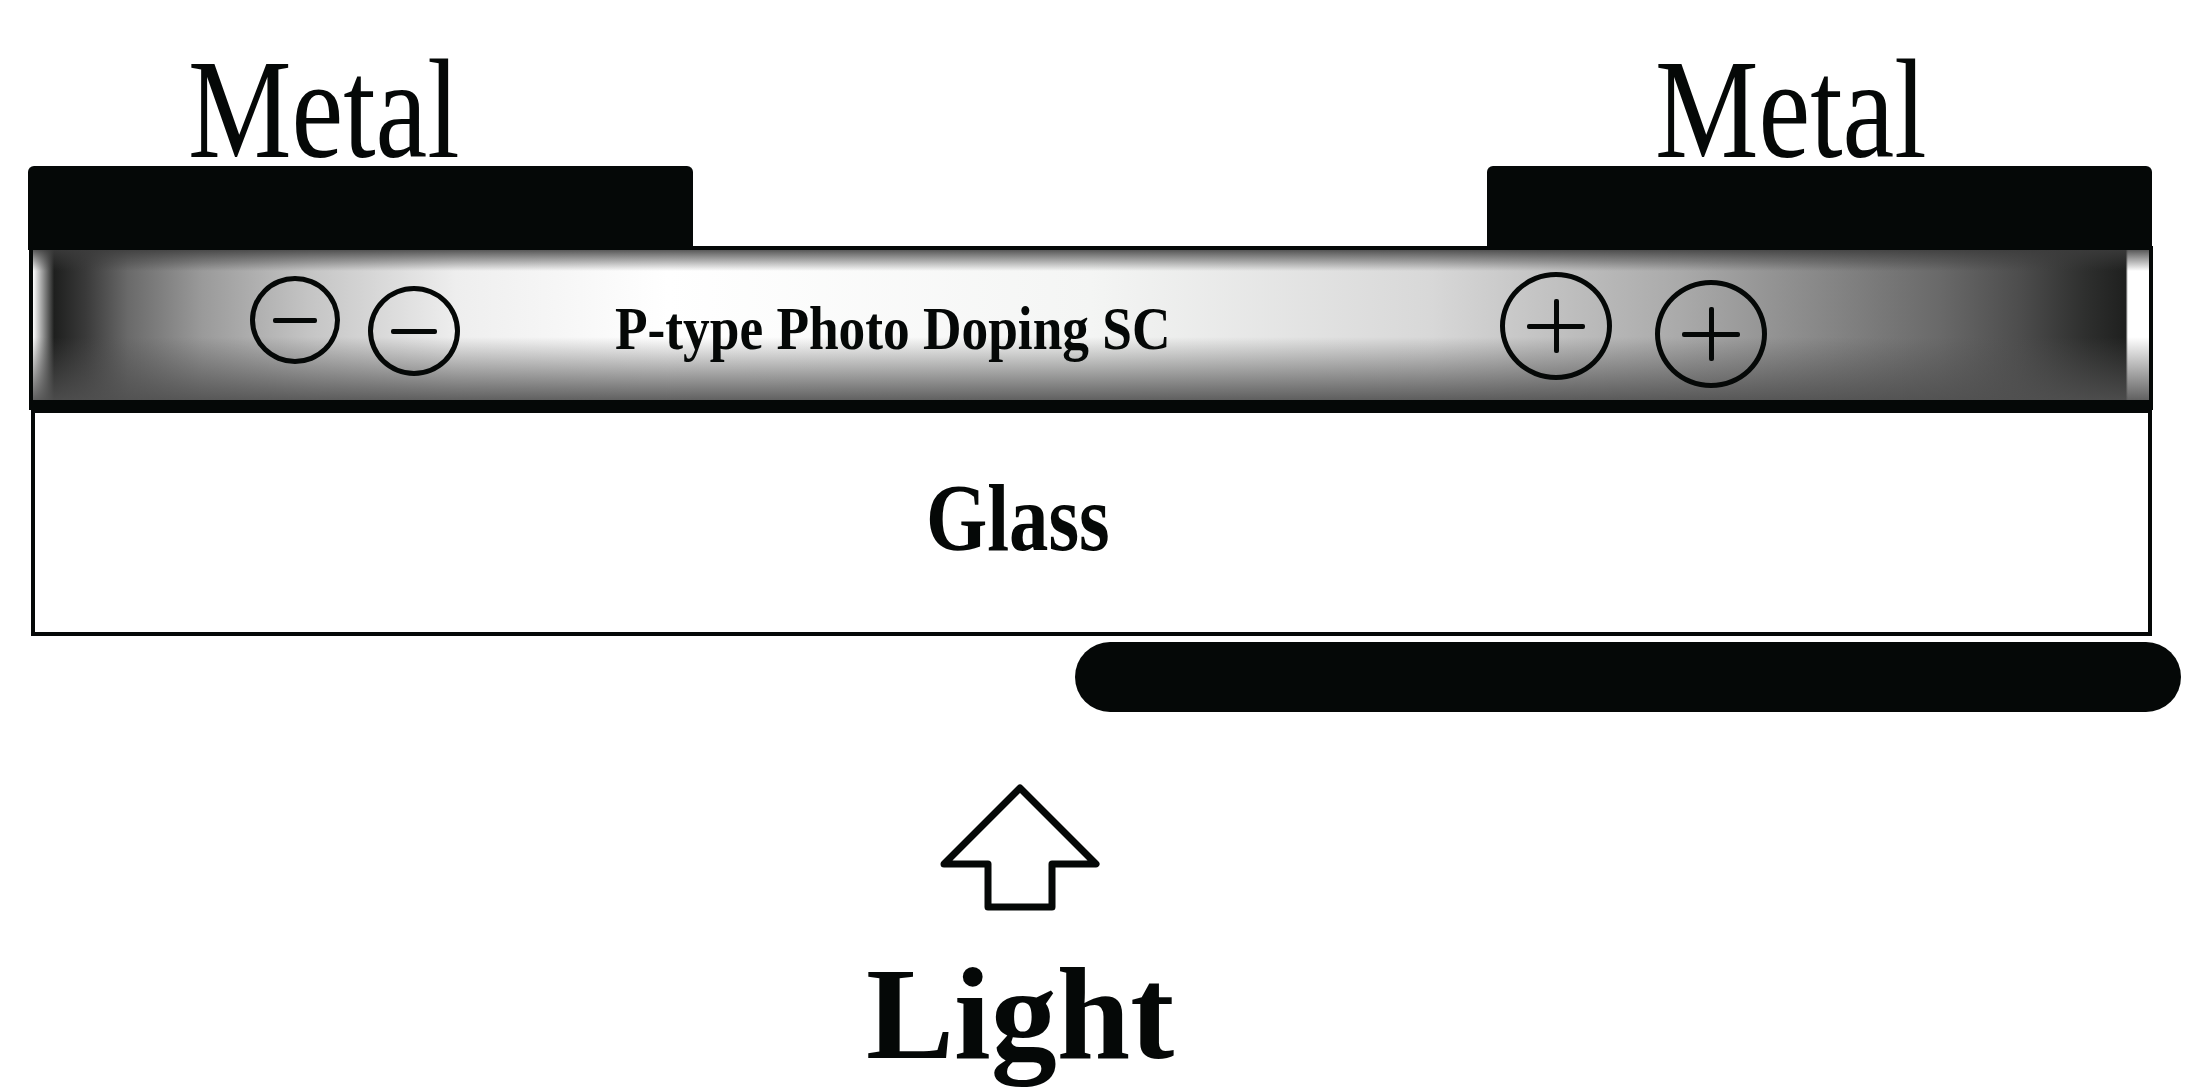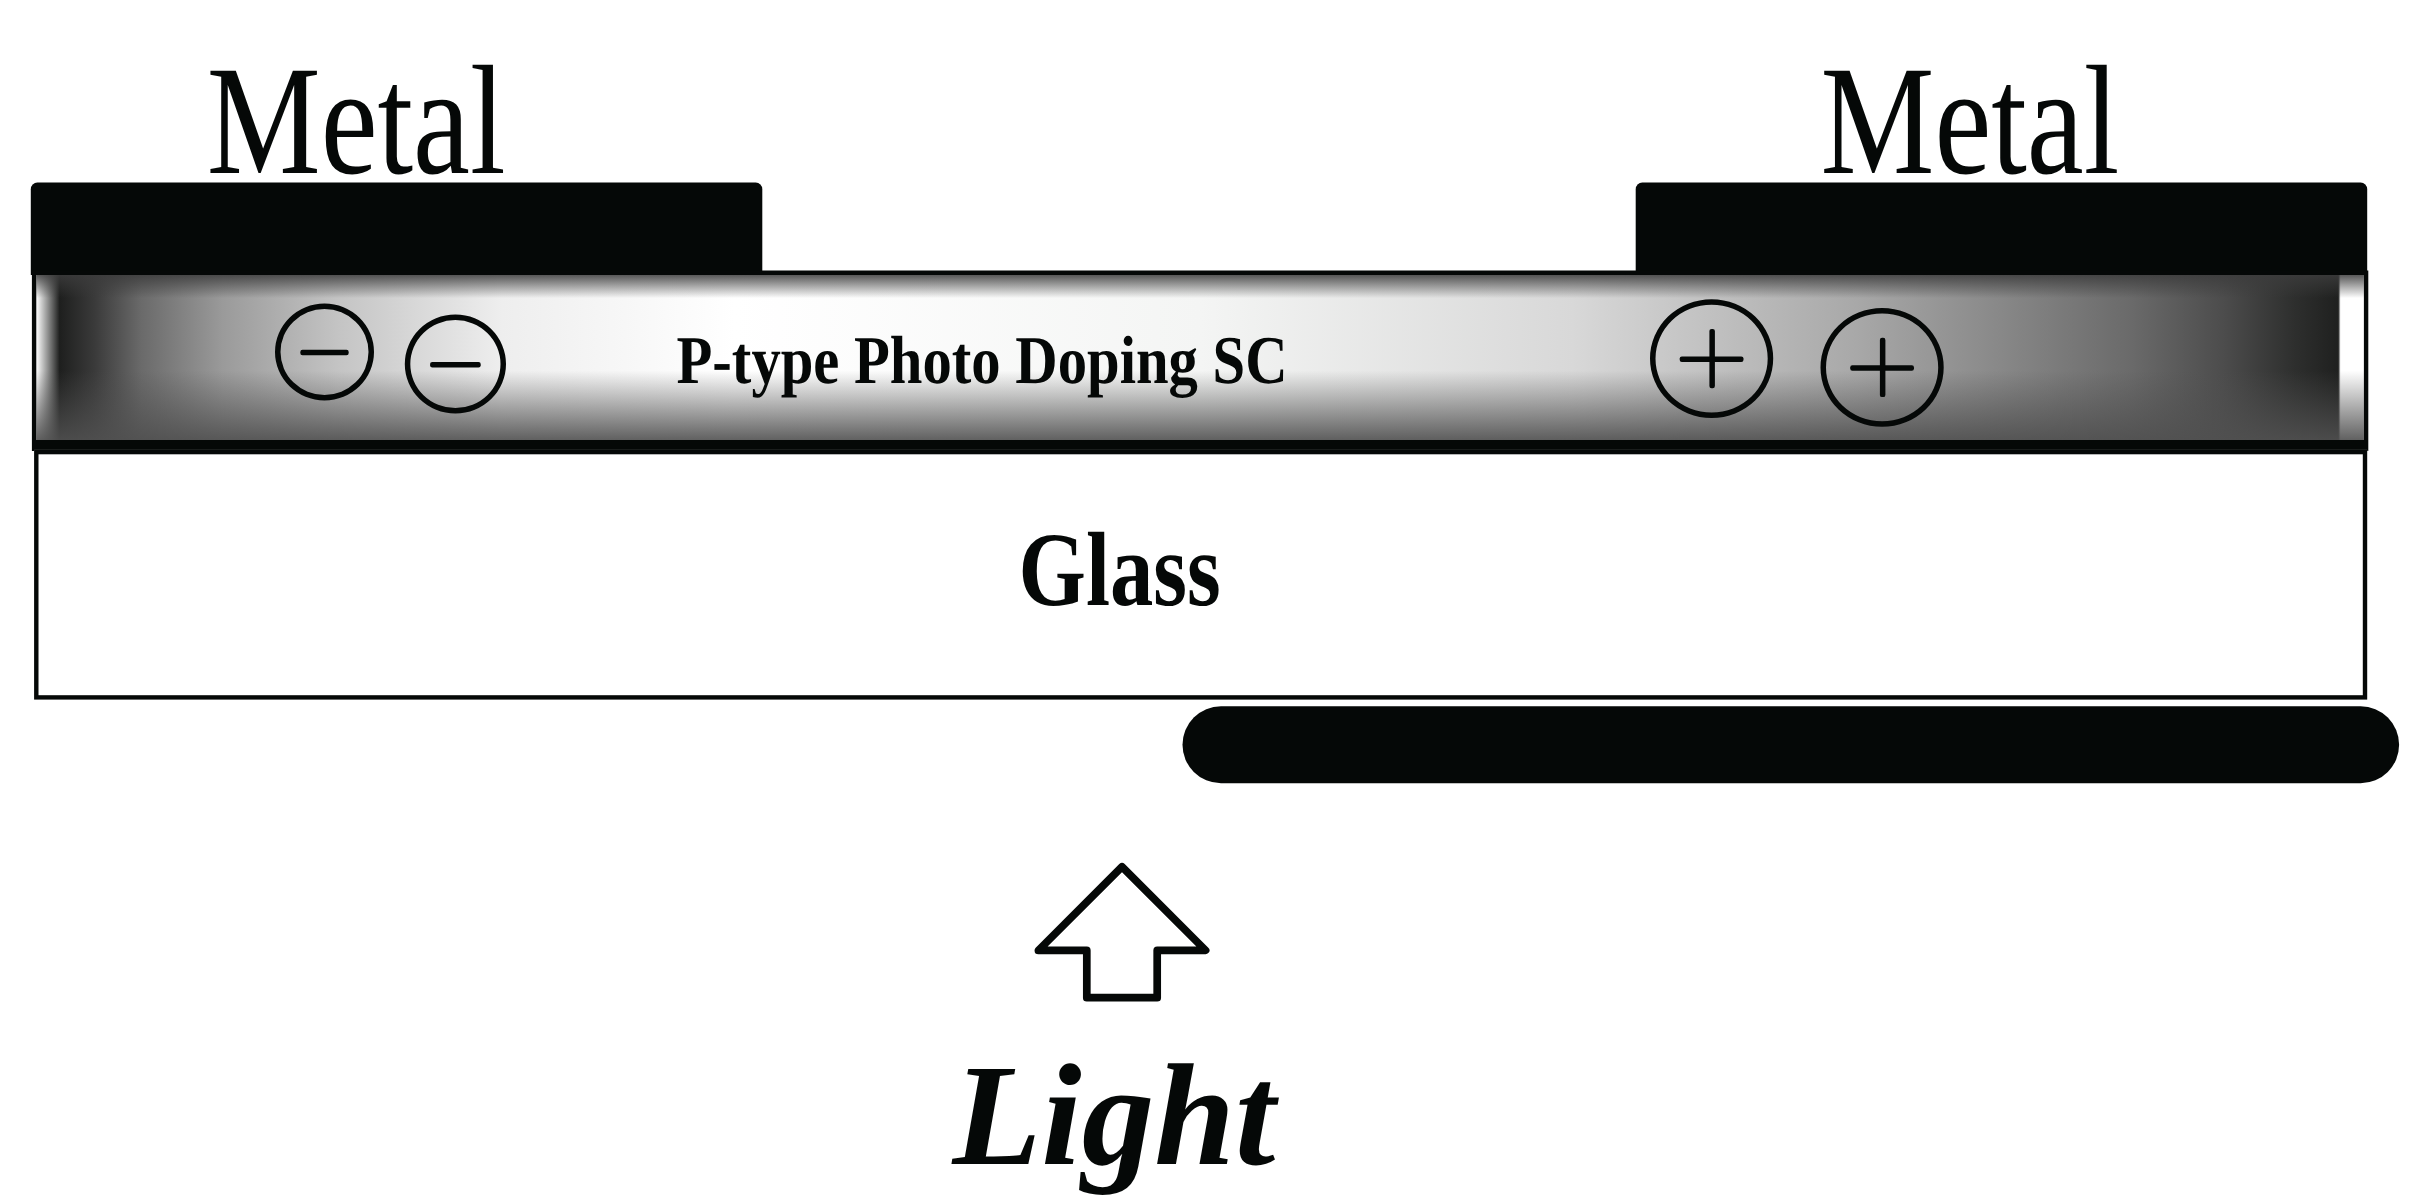--- a/index.html
+++ b/index.html
@@ -12,21 +12,21 @@
        linear-gradient(180deg, rgba(60,60,60,0.85) 0%, rgba(255,255,255,0) 14%, rgba(255,255,255,0) 58%, rgba(80,80,80,0.9) 100%),
        linear-gradient(90deg, #ffffff 0%, #1e1f1e 1%, #3a3a3a 2.5%, #6a6a6a 4.5%, #9a9a9a 8%, #c4c4c4 13%, #eeeeee 20%, #ffffff 30%, #f4f5f4 50%, #d8d8d8 66%, #a9a9a9 78%, #8a8a8a 84%, #6a6a6a 90%, #4c4c4c 94%, #2e2f2e 97%, #1f201f 98.9%, #ffffff 99%, #ffffff 100%);
   }
   .sc-text { font-size:62px; font-weight:bold; transform:scaleX(0.86); transform-origin:left top; white-space:nowrap; line-height:1; }
   .charge { border:5px solid #050807; border-radius:50%; box-sizing:border-box; }
   .charge .h { position:absolute; left:22%; right:22%; top:50%; height:5px; margin-top:-2px; background:#050807; border-radius:2px; }
   .charge .v { position:absolute; top:22%; bottom:22%; left:50%; width:5px; margin-left:-2px; background:#050807; border-radius:2px; }
   .glass { border:4px solid #050807; box-sizing:border-box; background:#ffffff; }
   .glass-text { font-size:96px; font-weight:bold; transform:scaleX(0.82); transform-origin:left top; line-height:1; white-space:nowrap; }
   .bottom-bar { background:#050807; border-radius:36px; }
-  .light-text { font-size:132px; font-weight:bold; line-height:1; white-space:nowrap;font-style:italic; }
+  .light-text { font-size:132px; font-weight:bold; line-height:1; white-space:nowrap; }
 </style>
 </head>
 <body>
 
 <div class="abs label-metal" style="left:188px; top:38px;">Metal</div>
 <div class="abs label-metal" style="left:1655px; top:38px;">Metal</div>
 
 <div class="abs metal" style="left:28px; top:166px; width:665px; height:84px;"></div>
 <div class="abs metal" style="left:1487px; top:166px; width:665px; height:84px;"></div>
 

